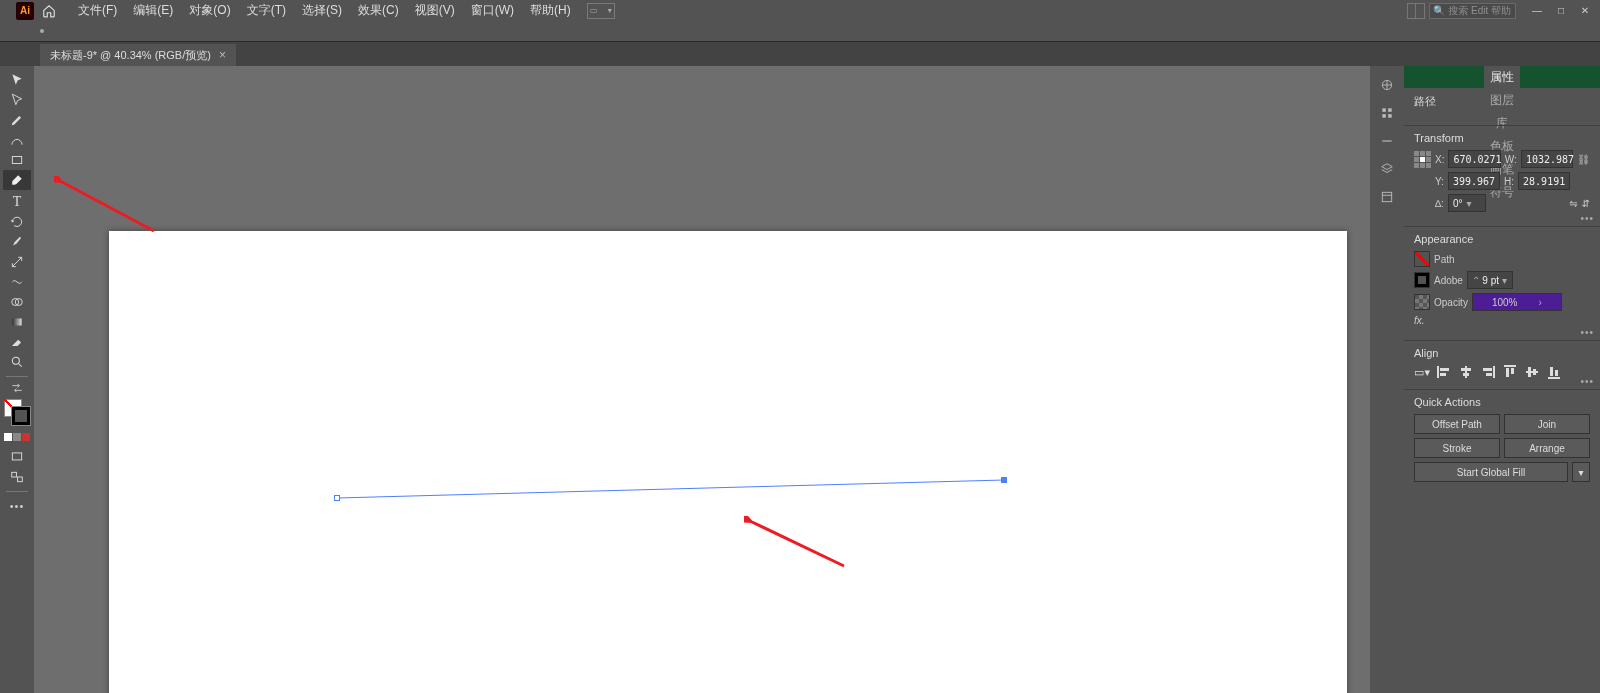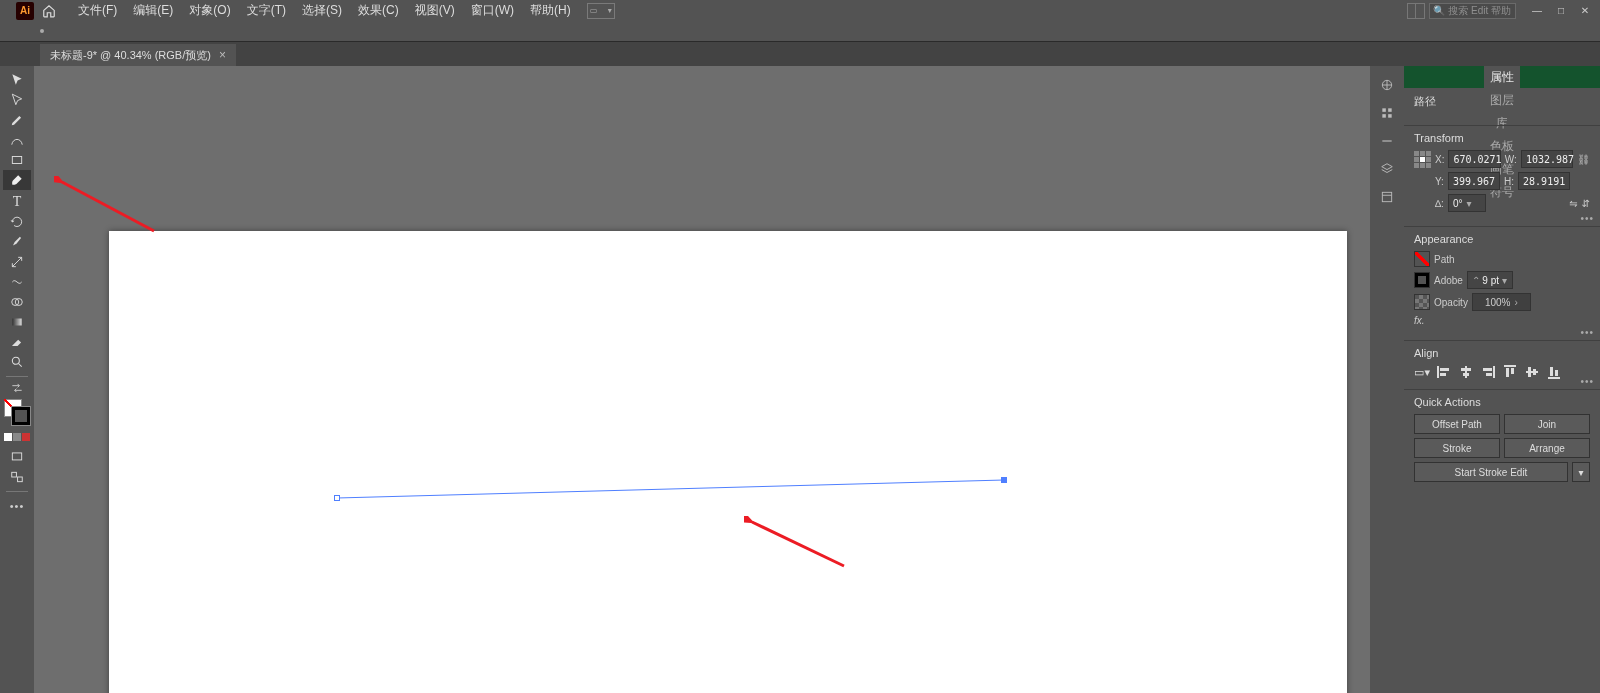--- a/index.html
+++ b/index.html
@@ -50,21 +50,21 @@
 .props .refgrid { display:grid; grid-template-columns:repeat(3,5px); grid-template-rows:repeat(3,5px); gap:1px; }
 .props .refgrid span { background:#888; }
 .props .swatch { width:16px; height:16px; border:1px solid #333; position:relative; }
 .props .swatch.none::after { content:""; position:absolute; left:0; top:0; right:0; bottom:0; background: linear-gradient(45deg, transparent 42%, red 42%, red 58%, transparent 58%); }
 .props .swatch.stroke { background:#535353; box-shadow: inset 0 0 0 3px #000; }
 .props .btn { flex:1; height:20px; background:#5a5a5a; border:1px solid #323232; color:#ddd; font-size:10px; display:flex; align-items:center; justify-content:center; cursor:pointer; }
 .props .btnrow { display:flex; gap:4px; margin-bottom:4px; }
 .props .alignicons { display:flex; gap:6px; align-items:center; }
 .props .aicon { width:16px; height:14px; color:#ddd; display:flex; align-items:center; justify-content:center; }
 .props .more { position:absolute; right:6px; bottom:2px; color:#aaa; letter-spacing:1px; font-size:10px; }
-.props .opacityfield { display:flex; align-items:center; height:18px; background:#404040; border:1px solid #333; padding:0 12px; gap:4px; font-size:10px;}
+.props .opacityfield { display:flex; align-items:center; height:18px; background:#4c1d95; border:1px solid #333; padding:0 19px; gap:21px; font-size:10px;}
 svg { display:block; }
 </style>
 </head>
 <body>
 
 <div class="menubar">
   <div class="ai-logo">Ai</div>
   <div class="home-icon">
     <svg width="14" height="14" viewBox="0 0 24 24" fill="none" stroke="currentColor" stroke-width="2">
         <path d="M3 11l9-8 9 8v10a1 1 0 0 1-1 1h-5v-7h-6v7H4a1 1 0 0 1-1-1z"></path>
@@ -425,18 +425,18 @@
       <div class="sectitle">Quick Actions</div>
       <div class="btnrow">
         <div class="btn">Offset Path</div>
         <div class="btn">Join</div>
       </div>
       <div class="btnrow">
         <div class="btn">Stroke</div>
         <div class="btn">Arrange</div>
       </div>
       <div class="btnrow">
-        <div class="btn">Start Stroke Edit</div>
+        <div class="btn">Start Global Fill</div>
         <div class="btn" style="flex:0 0 18px;">▾</div>
       </div>
     </div>
   </div>
 </div>
 
 </body></html>

